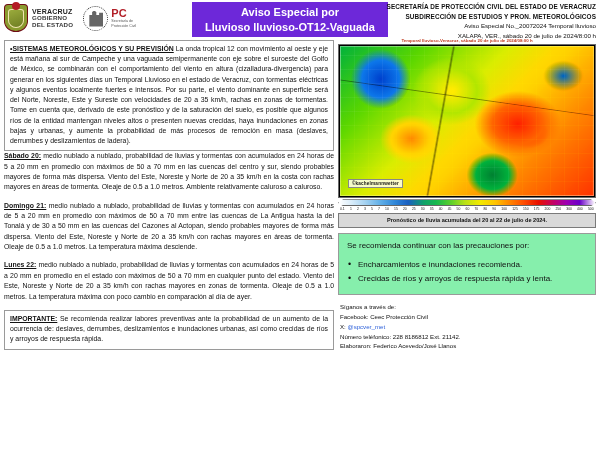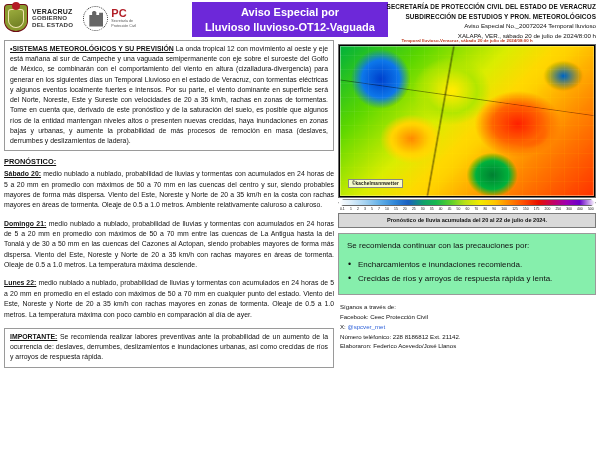--- a/index.html
+++ b/index.html
@@ -206,21 +206,20 @@
       <div class="l2">XALAPA, VER., sábado 20 de julio de 2024/8:00 h</div>
     </div>
   </div>
 
   <div class="left-col">
 
     <div class="bordered">
       <div class="para"><span class="sec-title">•SISTEMAS METEOROLÓGICOS Y SU PREVISIÓN</span><span> La onda tropical 12 con movimiento al oeste y eje está mañana al sur de Campeche y una vaguada semipermanente con eje sobre el suroeste del Golfo de México, se combinarán con el comportamiento del viento en altura (cizalladura-divergencia) para generar en los siguientes días un Temporal Lluvioso en el estado de Veracruz, con tormentas eléctricas y algunos eventos localmente fuertes e intensos. Por su parte, el viento dominante en superficie será del Norte, Noreste, Este y Sureste con velocidades de 20 a 35 km/h, rachas en zonas de tormentas. Tome en cuenta que, derivado de este pronóstico y de la saturación del suelo, es posible que algunos ríos de la entidad mantengan niveles altos o presenten nuevas crecidas, haya inundaciones en zonas bajas y urbanas, y aumente la probabilidad de más procesos de remoción en masa (deslaves, derrumbes y deslizamientos de ladera).</span></div>
     </div>
 
-    <div class="pron-head">PRONÓSTICO:</div>
 
     <div class="day-block">
       <span class="day-name">Sábado 20:</span><span> medio nublado a nublado, probabilidad de lluvias y tormentas con acumulados en 24 horas de 5 a 20 mm en promedio con máximos de 50 a 70 mm en las cuencas del centro y sur, siendo probables mayores de forma más dispersa. Viento del Este, Noreste y Norte de 20 a 35 km/h en la costa con rachas mayores en áreas de tormenta. Oleaje de 0.5 a 1.0 metros. Ambiente relativamente caluroso a caluroso.</span>
     </div>
 
     <div class="day-block">
       <span class="day-name">Domingo 21:</span><span> medio nublado a nublado, probabilidad de lluvias y tormentas con acumulados en 24 horas de 5 a 20 mm en promedio con máximos de 50 a 70 mm entre las cuencas de La Antigua hasta la del Tonalá y de 30 a 50 mm en las cuencas del Cazones al Actopan, siendo probables mayores de forma más dispersa. Viento del Este, Noreste y Norte de 20 a 35 km/h con rachas mayores en áreas de tormenta. Oleaje de 0.5 a 1.0 metros. La temperatura máxima desciende.</span>
     </div>
 
     <div class="day-block">

